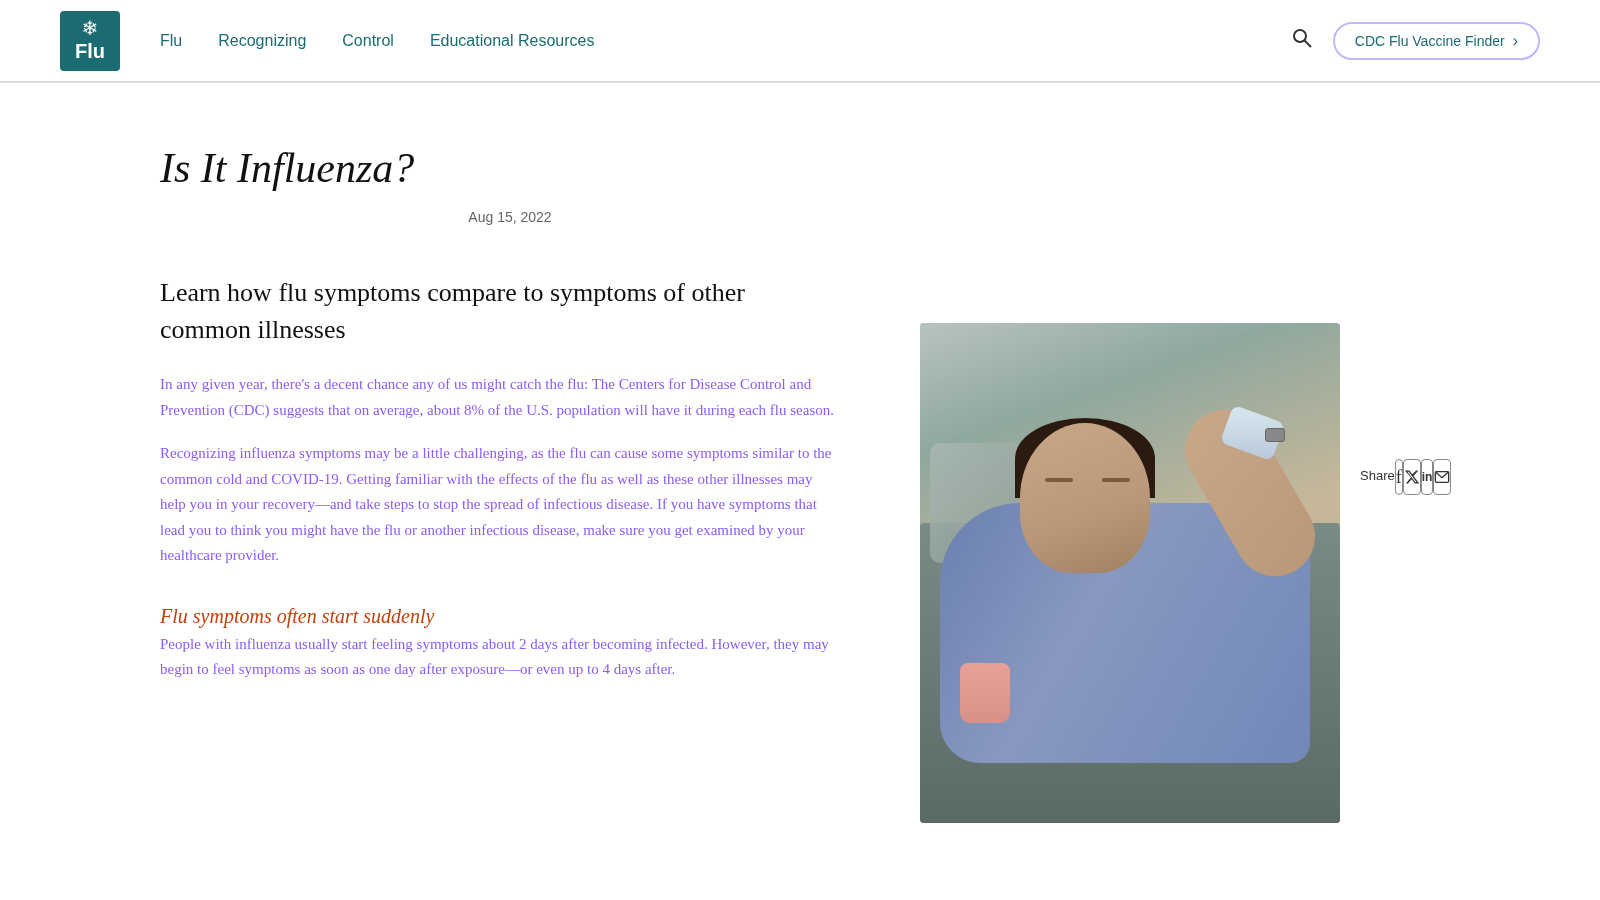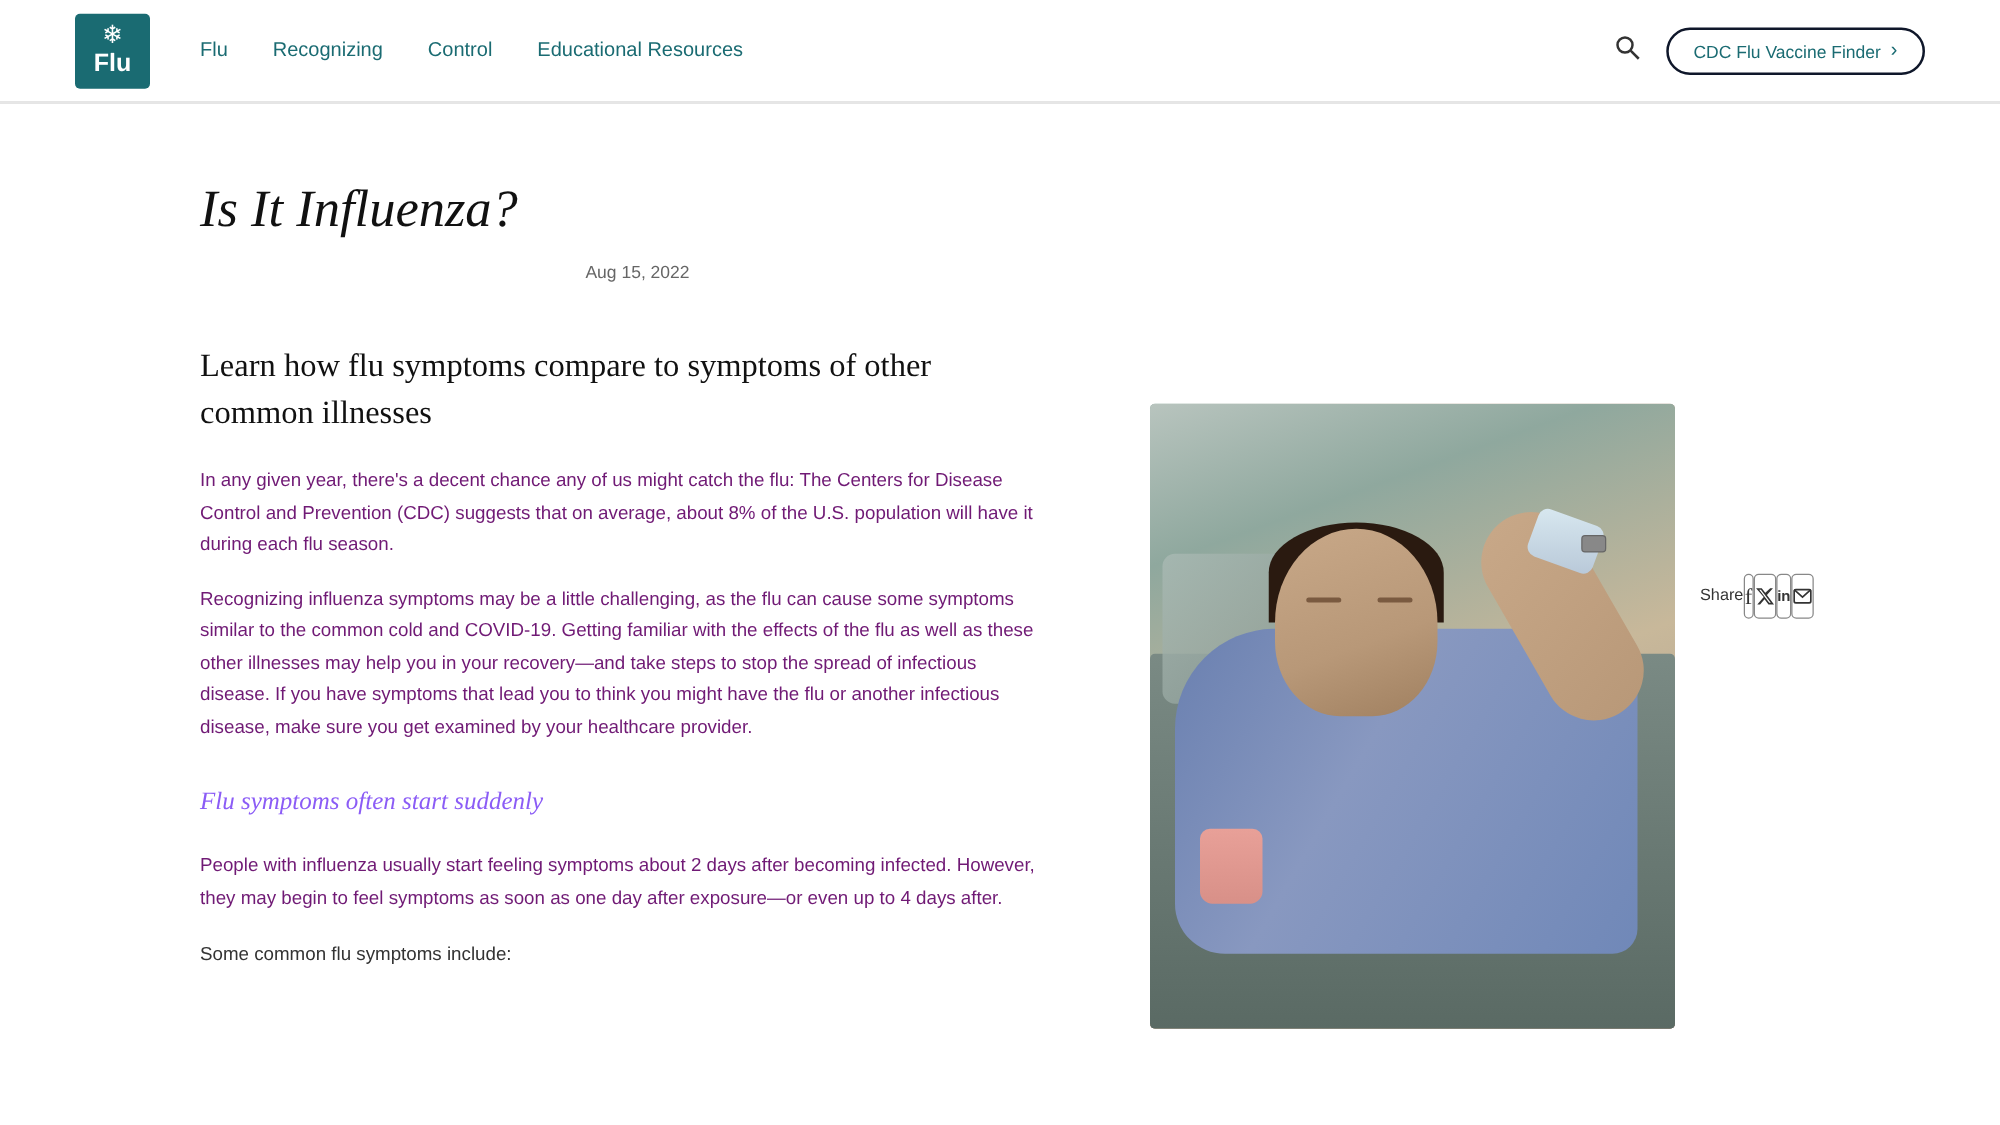--- a/index.html
+++ b/index.html
@@ -65,21 +65,21 @@
       align-items: center;
       margin-left: auto;
       gap: 20px;
     }
     .search-icon-btn {
       cursor: pointer;
       color: #333;
       font-size: 20px;
     }
     .cdc-btn {
-      border: 2px solid #0f172a;
+      border: 2px solid #c4b5fd;
       border-radius: 30px;
       padding: 8px 20px;
       font-family: Arial, sans-serif;
       font-size: 14px;
       color: #1a6b72;
       background: #fff;
       cursor: pointer;
       display: flex;
       align-items: center;
       gap: 8px;
@@ -119,35 +119,35 @@
     .article-subtitle {
       font-family: Georgia, serif;
       font-size: 26px;
       font-weight: normal;
       color: #111;
       margin-bottom: 24px;
       line-height: 1.4;
       max-width: 680px;
     }
     .article-body {
-      font-family: Liberation Sans, sans-serif;
+      font-family: Liberation Serif, serif;
       font-size: 15px;
-      color: #701a75;
+      color: #8b5cf6;
       line-height: 1.7;
       margin-bottom: 18px;
       max-width: 680px;
     }
     .article-section-title {
       font-family: Georgia, serif;
       font-size: 20px;
       font-style: italic;
       font-weight: normal;
-      color: #8b5cf6;
+      color: #c2410c;
       margin-top: 36px;
-      margin-bottom: 27px;
+      margin-bottom: 4px;
     }
     .article-list-intro {
       font-family: Arial, sans-serif;
       font-size: 15px;
       color: #333;
       margin-top: 24px;
     }
 
     
     .share-sidebar {
@@ -325,21 +325,20 @@
         <h2 class="article-subtitle">Learn how flu symptoms compare to symptoms of other common illnesses</h2>
 
         <p class="article-body">In any given year, there's a decent chance any of us might catch the flu: The Centers for Disease Control and Prevention (CDC) suggests that on average, about 8% of the U.S. population will have it during each flu season.</p>
 
         <p class="article-body">Recognizing influenza symptoms may be a little challenging, as the flu can cause some symptoms similar to the common cold and COVID-19. Getting familiar with the effects of the flu as well as these other illnesses may help you in your recovery—and take steps to stop the spread of infectious disease. If you have symptoms that lead you to think you might have the flu or another infectious disease, make sure you get examined by your healthcare provider.</p>
 
         <h3 class="article-section-title">Flu symptoms often start suddenly</h3>
 
         <p class="article-body">People with influenza usually start feeling symptoms about 2 days after becoming infected. However, they may begin to feel symptoms as soon as one day after exposure—or even up to 4 days after.</p>
 
-        <p class="article-list-intro">Some common flu symptoms include:</p>
       </div>
     </div>
   </div>
 
   <div class="image-area">
     <div class="article-image">
       <div class="image-person">
 
         <div class="img-bg-couch"></div>
 

